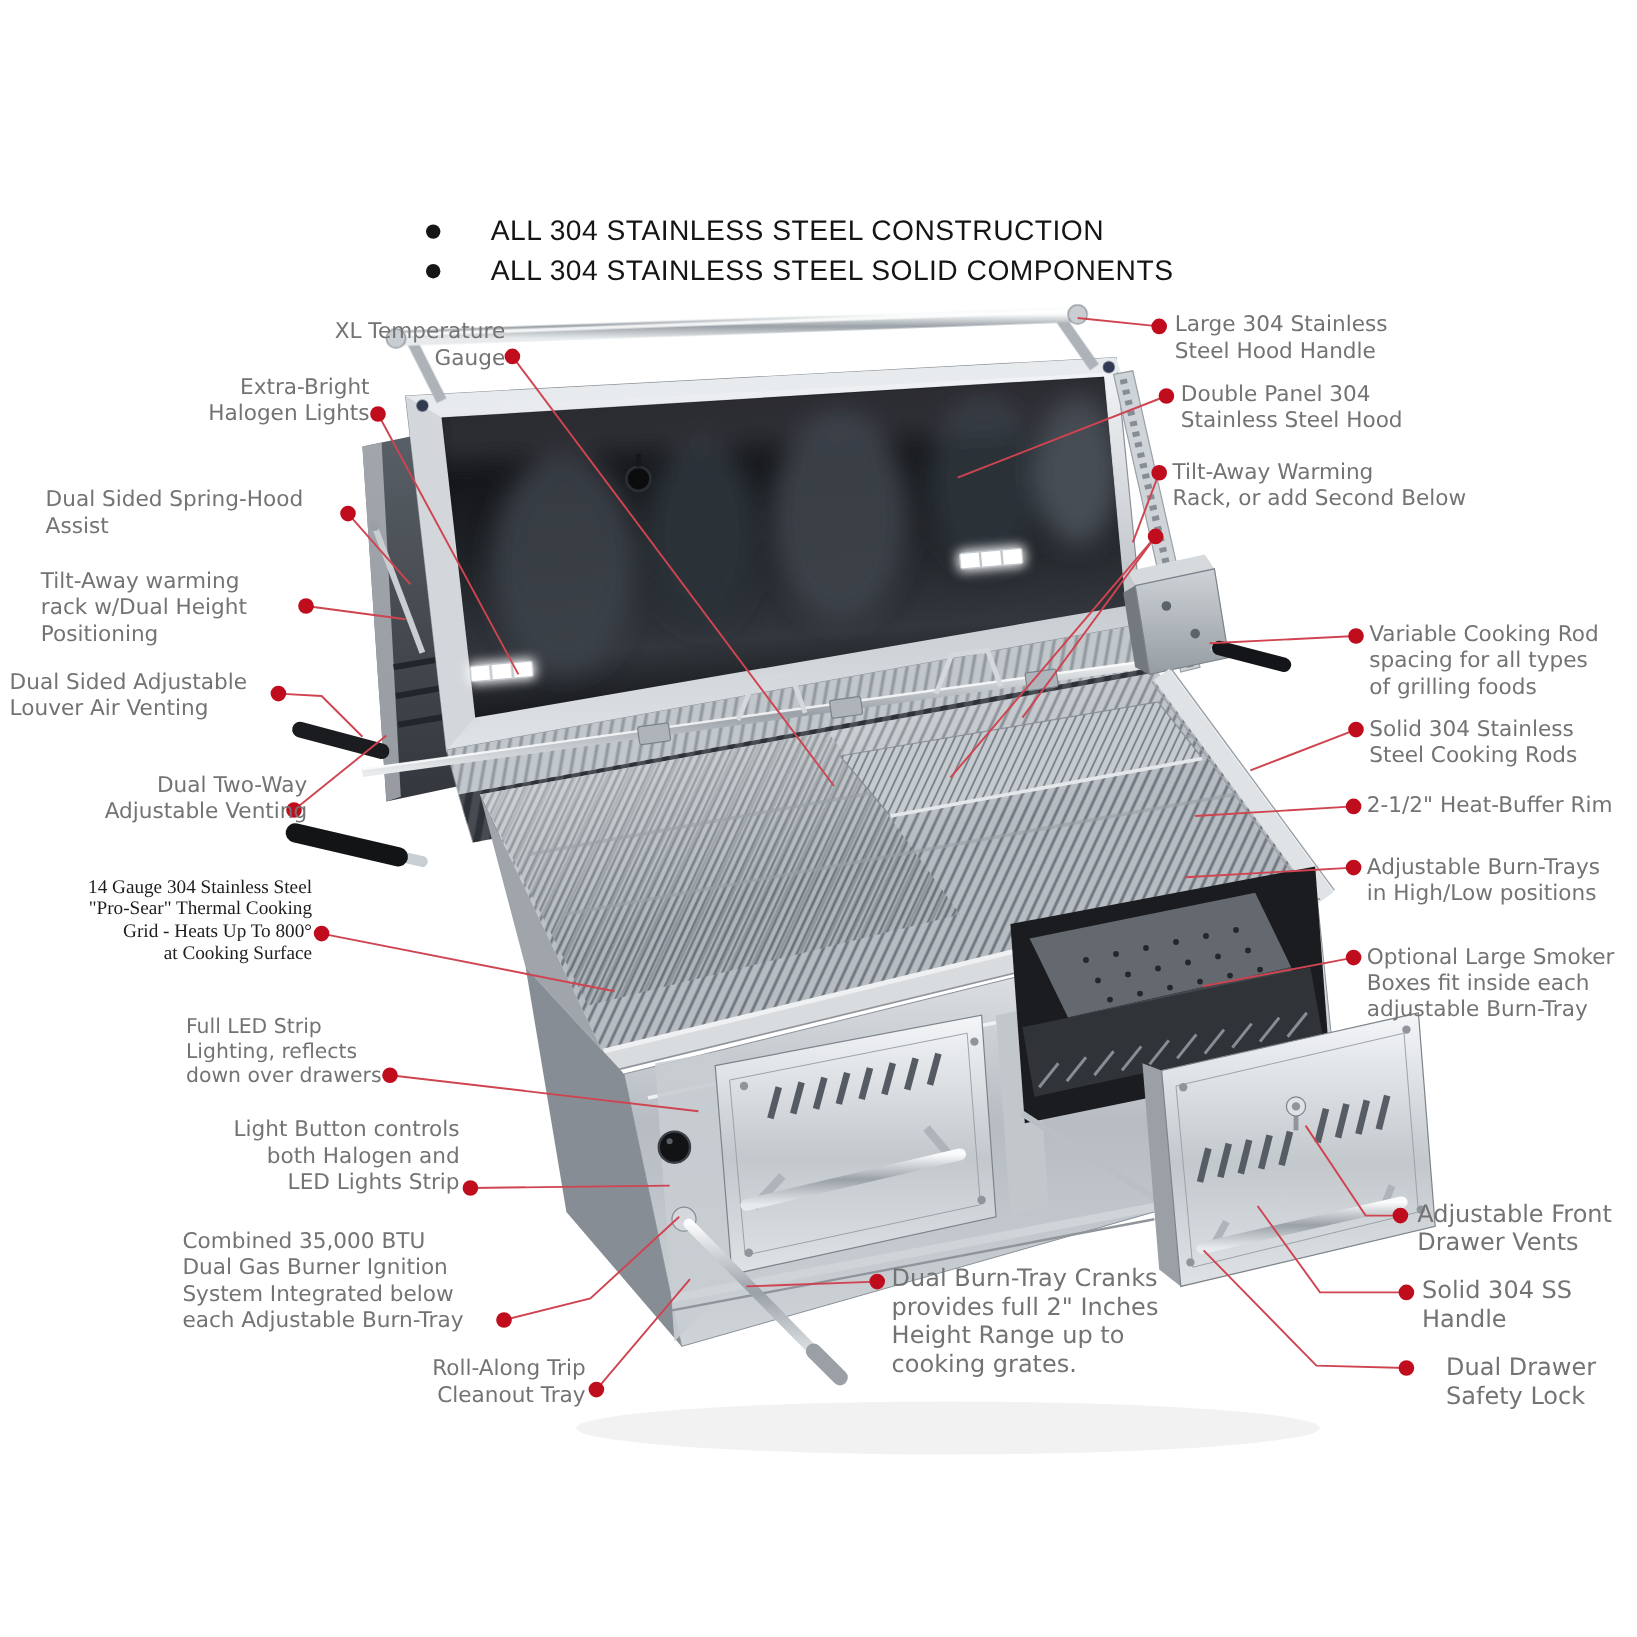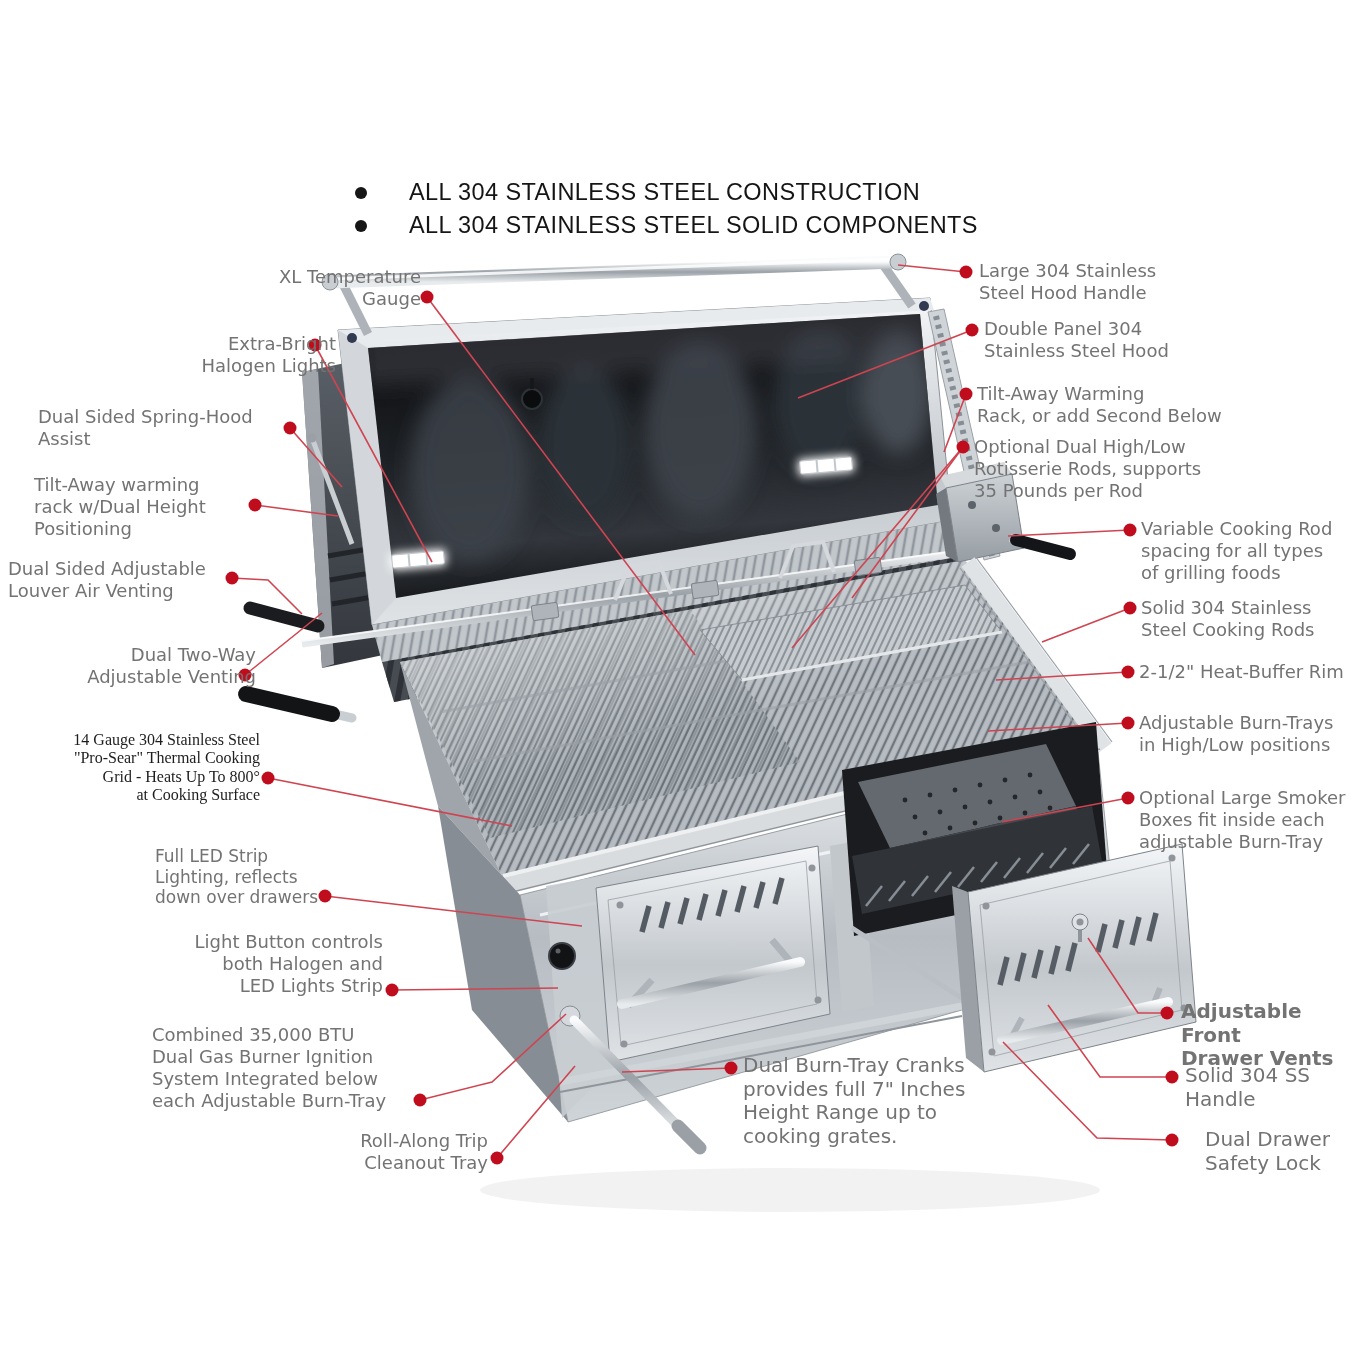--- a/index.html
+++ b/index.html
@@ -373,21 +373,21 @@
       <span>ALL 304 STAINLESS STEEL CONSTRUCTION</span>
     </div>
     <div class="hrow">
       <span class="hbullet"></span>
       <span>ALL 304 STAINLESS STEEL SOLID COMPONENTS</span>
     </div>
   </div>
 
   <div class="callout align-r" style="right:943px;top:266px;">XL Temperature
 Gauge</div>
-  <div class="callout align-r" style="right:1028px;top:312px;margin-top:21px;">Extra-Bright
+  <div class="callout align-r" style="right:1056px;top:312px;">Extra-Bright
 Halogen Lights</div>
   <div class="callout" style="left:38px;top:406px;">Dual Sided Spring-Hood
 Assist</div>
   <div class="callout" style="left:34px;top:474px;">Tilt-Away warming
 rack w/Dual Height
 Positioning</div>
   <div class="callout" style="left:8px;top:558px;">Dual Sided Adjustable
 Louver Air Venting</div>
   <div class="callout align-r" style="right:1108px;top:644px;">Dual Two-Way
 Adjustable Venting</div>
@@ -407,39 +407,36 @@
 each Adjustable Burn-Tray</div>
   <div class="callout align-r" style="right:876px;top:1130px;">Roll-Along Trip
 Cleanout Tray</div>
 
   <div class="callout" style="left:979px;top:260px;">Large 304 Stainless
 Steel Hood Handle</div>
   <div class="callout" style="left:984px;top:318px;">Double Panel 304
 Stainless Steel Hood</div>
   <div class="callout" style="left:977px;top:383px;">Tilt-Away Warming
 Rack, or add Second Below</div>
-  <div class="callout" style="left:974px;top:436px;">Optional Dual High/Low
-Rotisserie Rods, supports
-35 Pounds per Rod</div>
   <div class="callout" style="left:1141px;top:518px;">Variable Cooking Rod
 spacing for all types
 of grilling foods</div>
   <div class="callout" style="left:1141px;top:597px;">Solid 304 Stainless
 Steel Cooking Rods</div>
   <div class="callout" style="left:1139px;top:661px;">2-1/2" Heat-Buffer Rim</div>
   <div class="callout" style="left:1139px;top:712px;">Adjustable Burn-Trays
 in High/Low positions</div>
   <div class="callout" style="left:1139px;top:787px;">Optional Large Smoker
 Boxes fit inside each
 adjustable Burn-Tray</div>
-  <div class="callout big" style="left:1181px;top:1000px;font-weight:bold;">Adjustable Front
+  <div class="callout big" style="left:1181px;top:1000px;">Adjustable Front
 Drawer Vents</div>
   <div class="callout big" style="left:1185px;top:1064px;">Solid 304 SS
 Handle</div>
   <div class="callout big" style="left:1185px;top:1128px;margin-left:20px;">Dual Drawer
 Safety Lock</div>
 
   <div class="callout big" style="left:743px;top:1054px;">Dual Burn-Tray Cranks
-provides full 7" Inches
+provides full 2" Inches
 Height Range up to
 cooking grates.</div>
 
 </div>
 
 </body></html>

